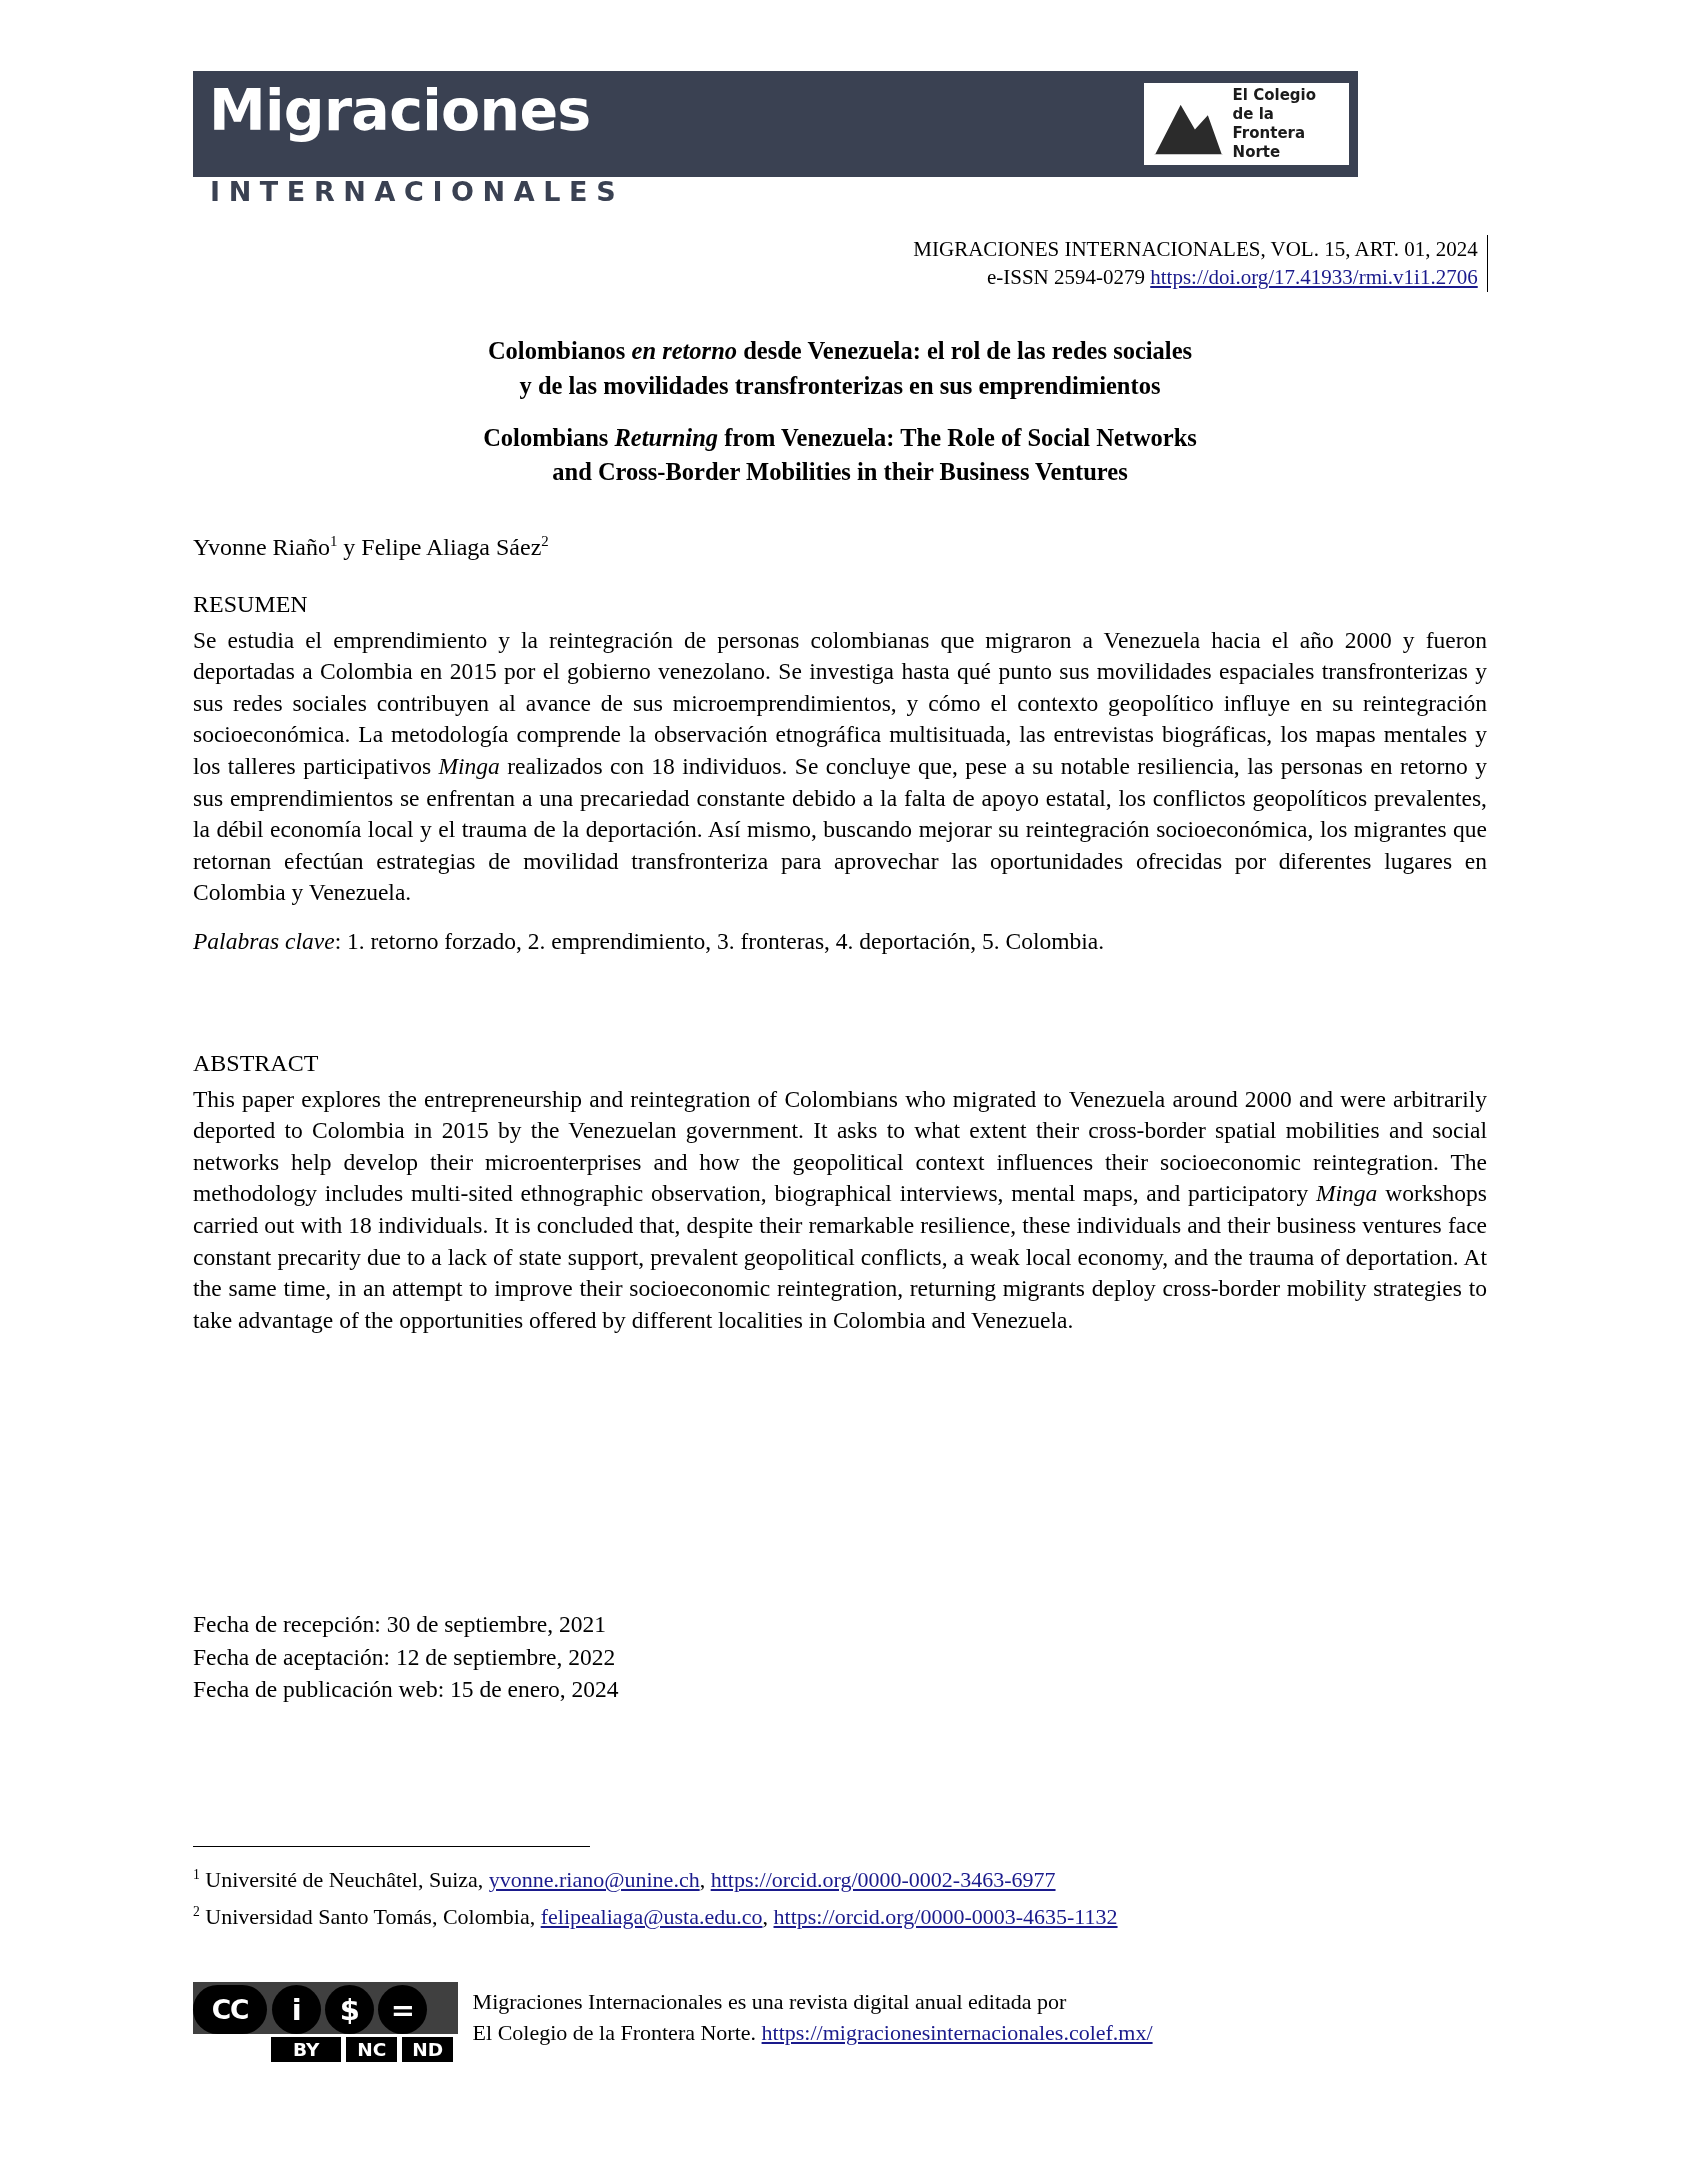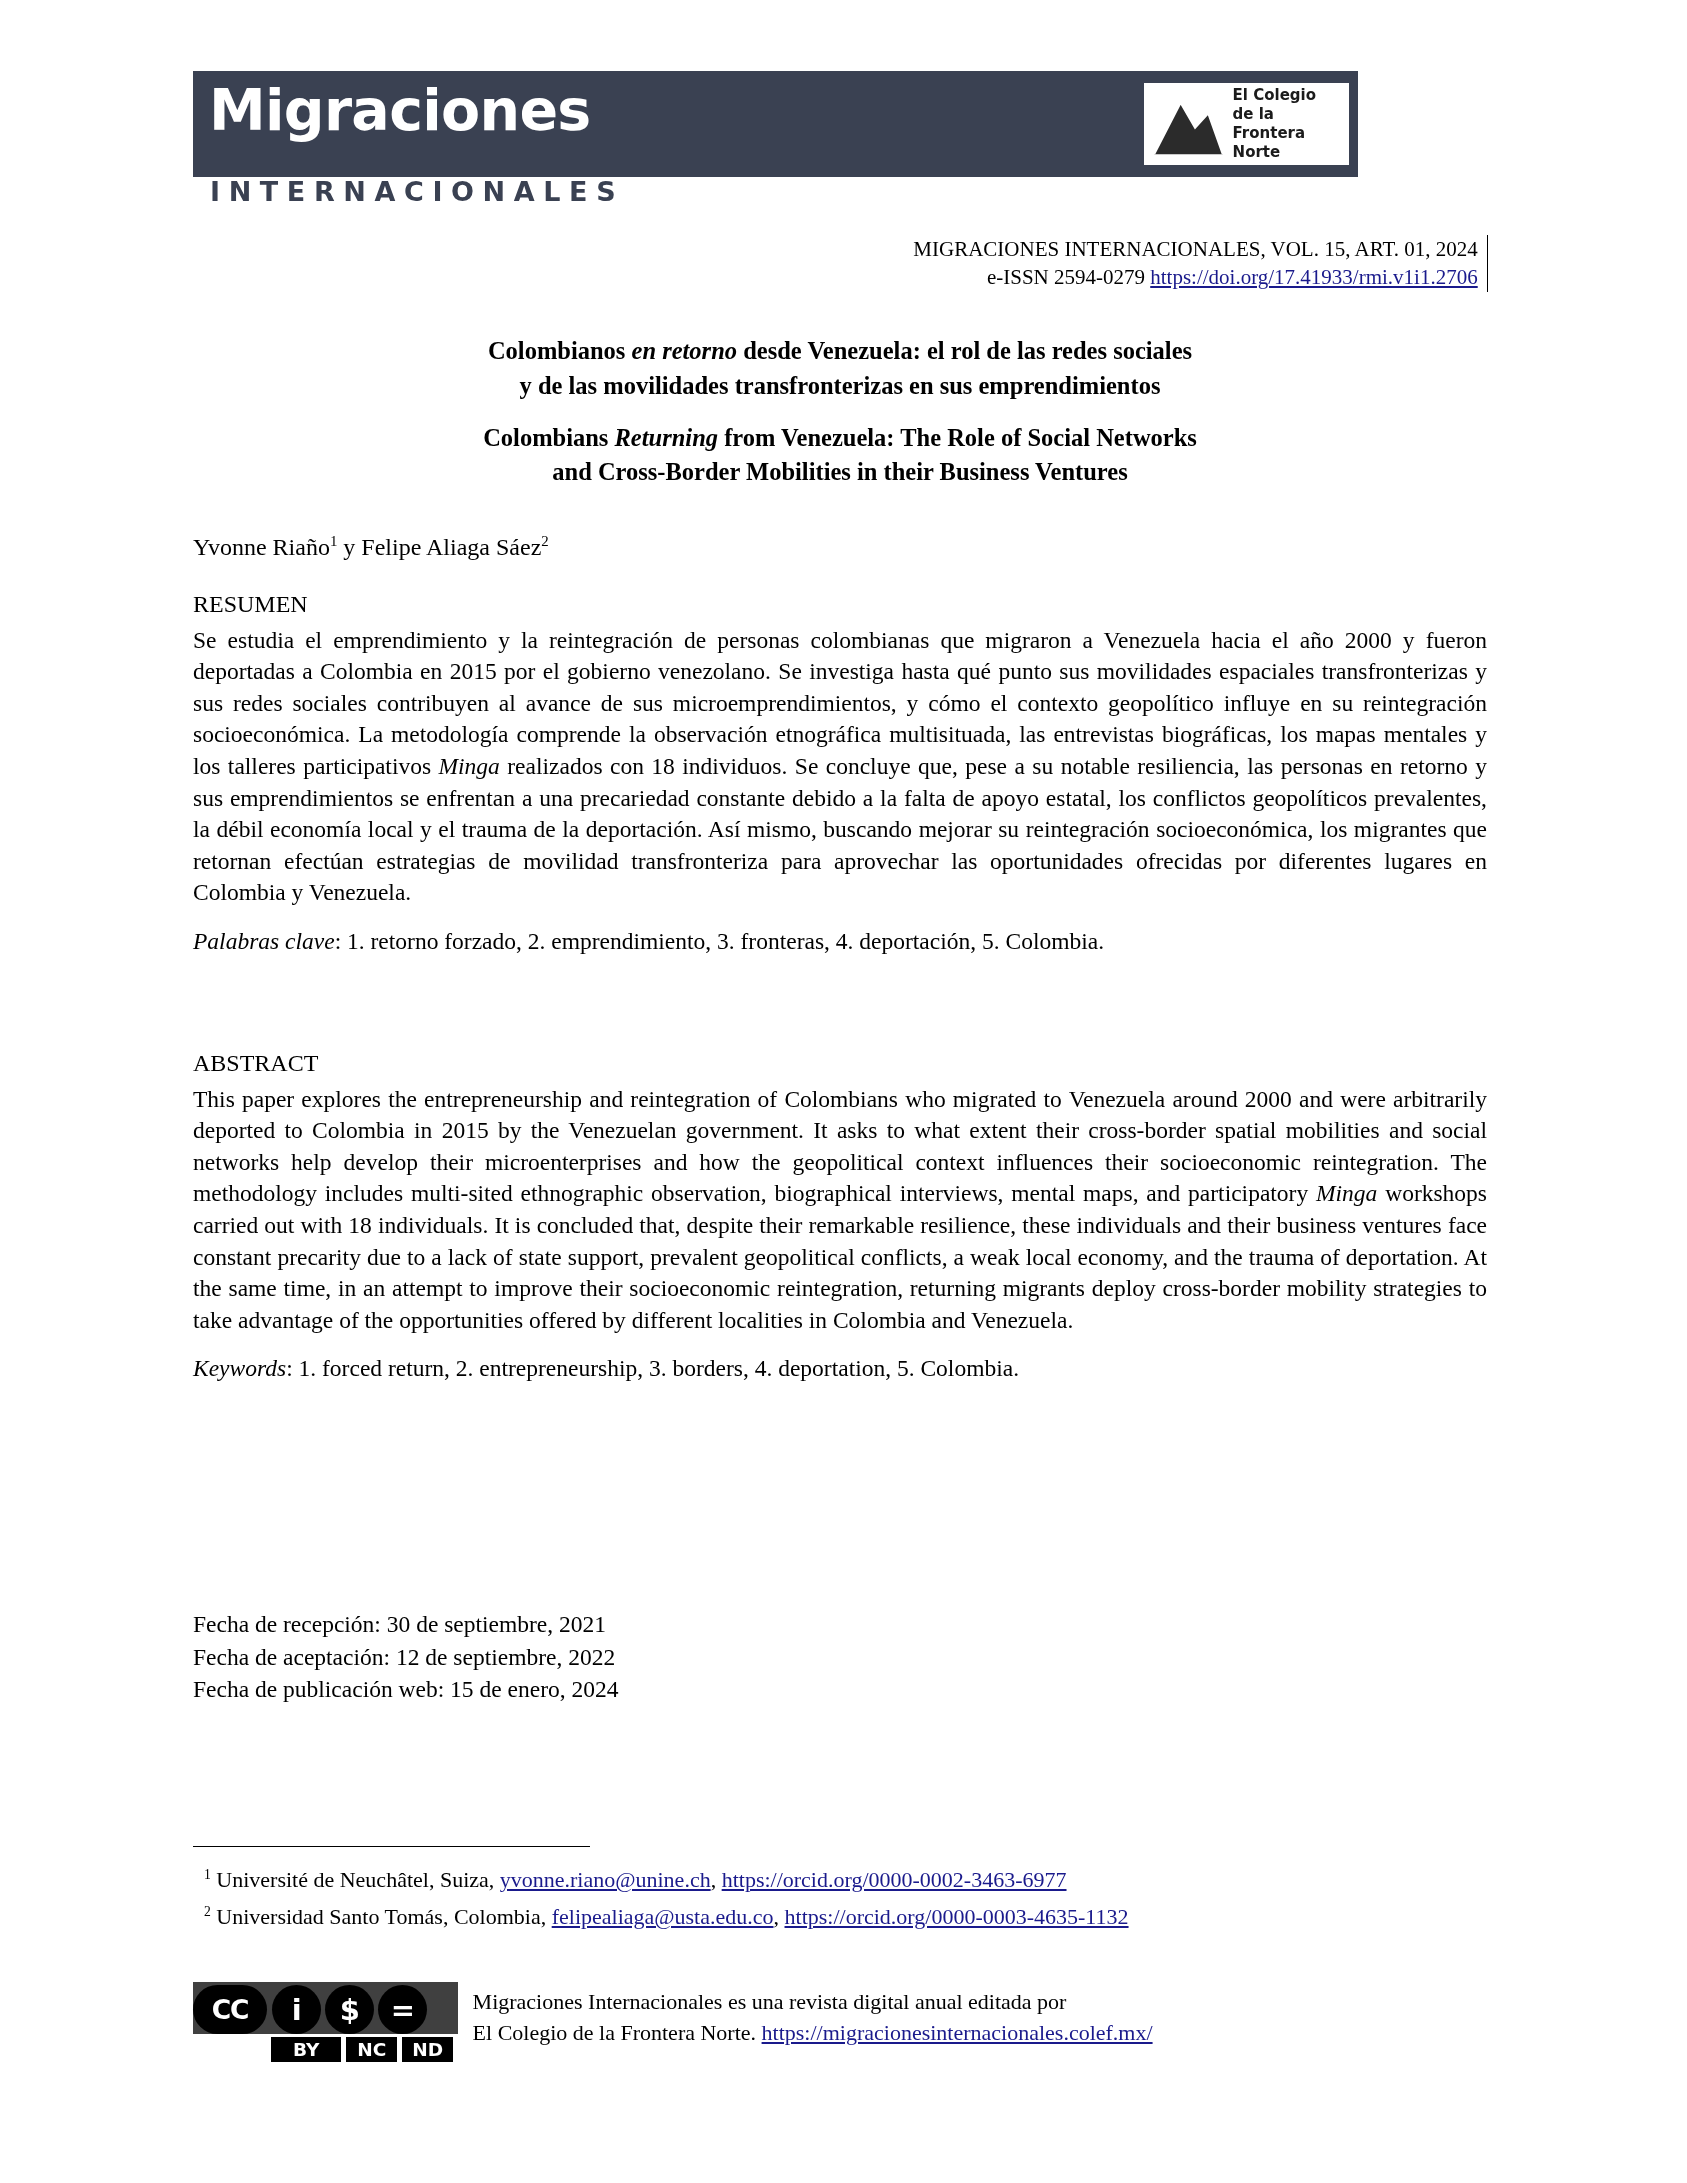--- a/index.html
+++ b/index.html
@@ -165,21 +165,21 @@
   
   .fn-rule {
     position: absolute;
     left: 193px;
     top: 1846px;
     width: 397px;
     border-top: 1.3px solid #000;
   }
   .footnotes {
     position: absolute;
-    left: 204px;
+    left: 193px;
     top: 1863px;
     width: 1297px;
     font-size: 22px;
     line-height: 1.5;
   }
   .footnotes a { color: #1a1a8c; text-decoration: underline; }
   .footnotes div { margin-bottom: 4px; }
 
   
   .cc-wrap {
@@ -307,21 +307,20 @@
 
   <div class="section" id="resumen">
     <div class="section-head">RESUMEN</div>
     <p class="para"><span>Se estudia el emprendimiento y la reintegración de personas colombianas que migraron a Venezuela hacia el año 2000 y fueron deportadas a Colombia en 2015 por el gobierno venezolano. Se investiga hasta qué punto sus movilidades espaciales transfronterizas y sus redes sociales contribuyen al avance de sus microemprendimientos, y cómo el contexto geopolítico influye en su reintegración socioeconómica. La metodología comprende la observación etnográfica multisituada, las entrevistas biográficas, los mapas mentales y los talleres participativos </span><i>Minga</i><span> realizados con 18 individuos. Se concluye que, pese a su notable resiliencia, las personas en retorno y sus emprendimientos se enfrentan a una precariedad constante debido a la falta de apoyo estatal, los conflictos geopolíticos prevalentes, la débil economía local y el trauma de la deportación. Así mismo, buscando mejorar su reintegración socioeconómica, los migrantes que retornan efectúan estrategias de movilidad transfronteriza para aprovechar las oportunidades ofrecidas por diferentes lugares en Colombia y Venezuela.</span></p>
     <div class="kw"><i>Palabras clave</i><span>: 1. retorno forzado, 2. emprendimiento, 3. fronteras, 4. deportación, 5. Colombia.</span></div>
   </div>
 
   <div class="section" id="abstract">
     <div class="section-head">ABSTRACT</div>
     <p class="para"><span>This paper explores the entrepreneurship and reintegration of Colombians who migrated to Venezuela around 2000 and were arbitrarily deported to Colombia in 2015 by the Venezuelan government. It asks to what extent their cross-border spatial mobilities and social networks help develop their microenterprises and how the geopolitical context influences their socioeconomic reintegration. The methodology includes multi-sited ethnographic observation, biographical interviews, mental maps, and participatory </span><i>Minga</i><span> workshops carried out with 18 individuals. It is concluded that, despite their remarkable resilience, these individuals and their business ventures face constant precarity due to a lack of state support, prevalent geopolitical conflicts, a weak local economy, and the trauma of deportation. At the same time, in an attempt to improve their socioeconomic reintegration, returning migrants deploy cross-border mobility strategies to take advantage of the opportunities offered by different localities in Colombia and Venezuela.</span></p>
-    <div class="kw"><i>Keywords</i><span>: 1. forced return, 2. entrepreneurship, 3. borders, 4. deportation, 5. Colombia.</span></div>
   </div>
 
   <div class="section" id="dates">
     <div class="dates-line">Fecha de recepción: 30 de septiembre, 2021</div>
     <div class="dates-line">Fecha de aceptación: 12 de septiembre, 2022</div>
     <div class="dates-line">Fecha de publicación web: 15 de enero, 2024</div>
   </div>
 
   <div class="fn-rule"></div>
   <div class="footnotes">

